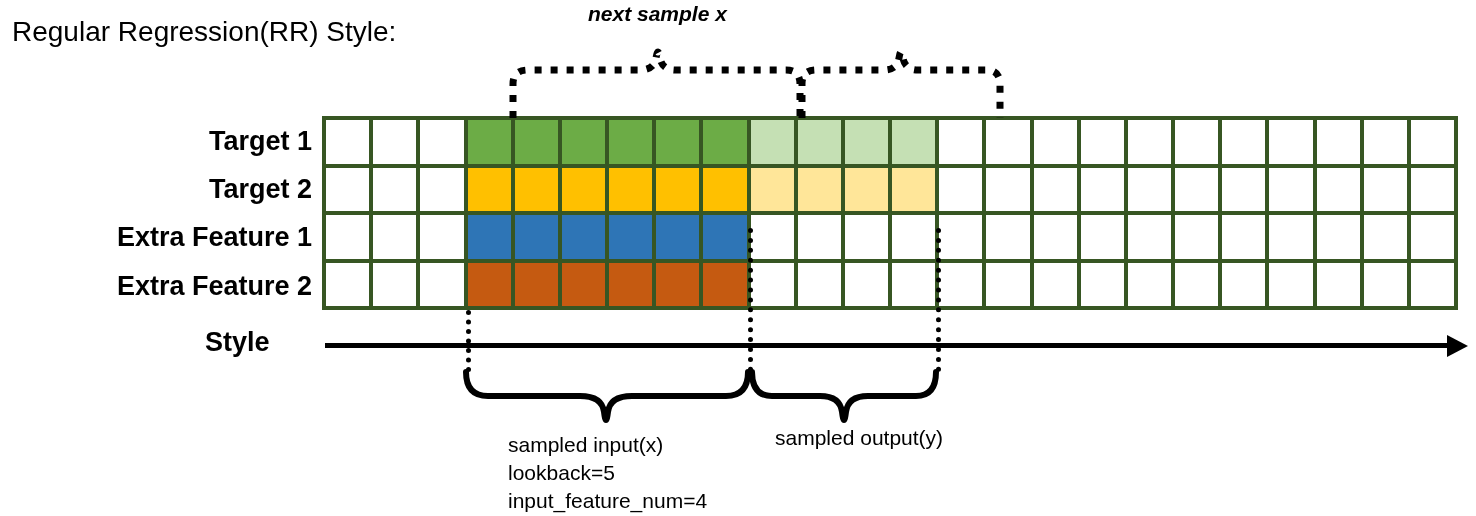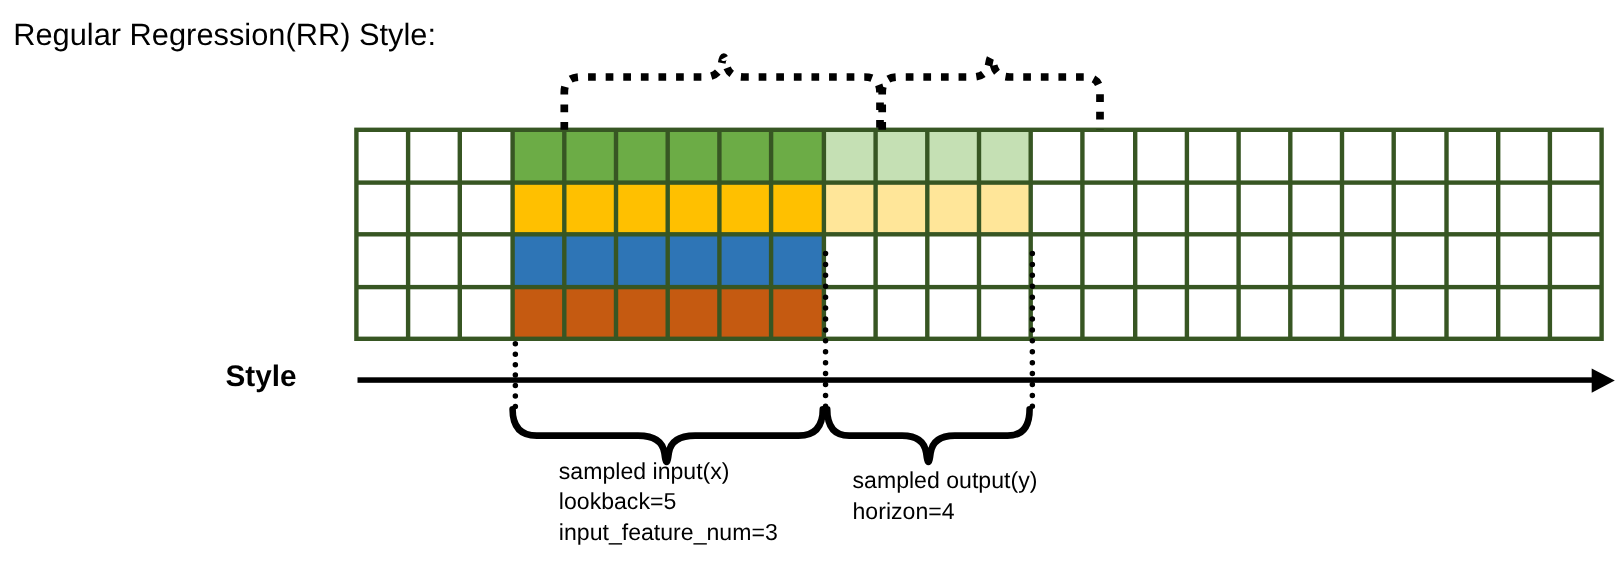--- a/index.html
+++ b/index.html
@@ -47,21 +47,28 @@
   .caption{position:absolute;font-size:21px;line-height:28px;white-space:nowrap;}
   .caption div{white-space:nowrap;}
 </style>
 </head>
 <body>
 
 <div id="stage">
 
   <div class="title">Regular Regression(RR) Style:</div>
 
-
+  <div class="toplab" style="left:588px;top:2px;">next sample x</div>
+
+  <div id="labels">
+    <div class="rowlabel" style="top:10px;">Target 1</div>
+    <div class="rowlabel" style="top:58px;">Target 2</div>
+    <div class="rowlabel" style="top:106px;">Extra Feature 1</div>
+    <div class="rowlabel" style="top:155px;">Extra Feature 2</div>
+  </div>
 
   <div id="grid" style="background: rgb(55, 86, 35);">
       <div class="grow">
         <div class="cell" style="background: rgb(255, 255, 255);"></div>
         <div class="cell" style="background: rgb(255, 255, 255);"></div>
         <div class="cell" style="background: rgb(255, 255, 255);"></div>
         <div class="cell" style="background: rgb(108, 172, 70);"></div>
         <div class="cell" style="background: rgb(108, 172, 70);"></div>
         <div class="cell" style="background: rgb(108, 172, 70);"></div>
         <div class="cell" style="background: rgb(108, 172, 70);"></div>
@@ -183,23 +190,22 @@
 
     <g fill="none" stroke="#000" stroke-width="6" stroke-linecap="round">
       <path d="M466,372 Q466,396 488,396 L580,396 Q602,396 604,412 Q606,428 608,412 Q610,396 632,396 L726,396 Q748,396 748,372"></path>
     </g>
 
     <g fill="none" stroke="#000" stroke-width="6" stroke-linecap="round">
       <path d="M752,372 Q752,396 772,396 L820,396 Q840,396 842,412 Q844,428 846,412 Q848,396 868,396 L916,396 Q936,396 936,372"></path>
     </g>
   </svg>
 
-  <div class="caption" style="left:508px;top:415px;">
+  <div class="caption" style="left:508px;top:431px;">
     <div>sampled input(x)</div>
     <div>lookback=5</div>
-    <div>input_feature_num=3</div>
+    <div>input_feature_num=4</div>
   </div>
   <div class="caption" style="left:775px;top:424px;">
     <div>sampled output(y)</div>
-    <div>horizon=4</div>
   </div>
 
 </div>
 
 </body></html>

